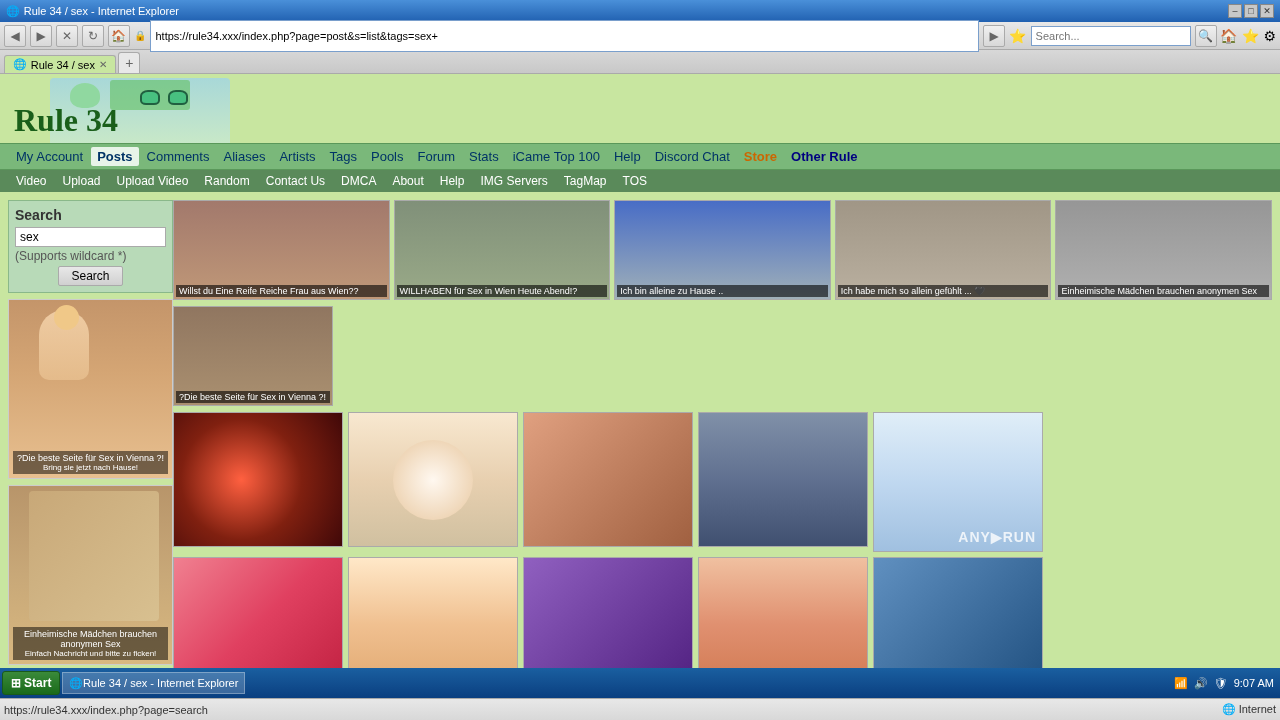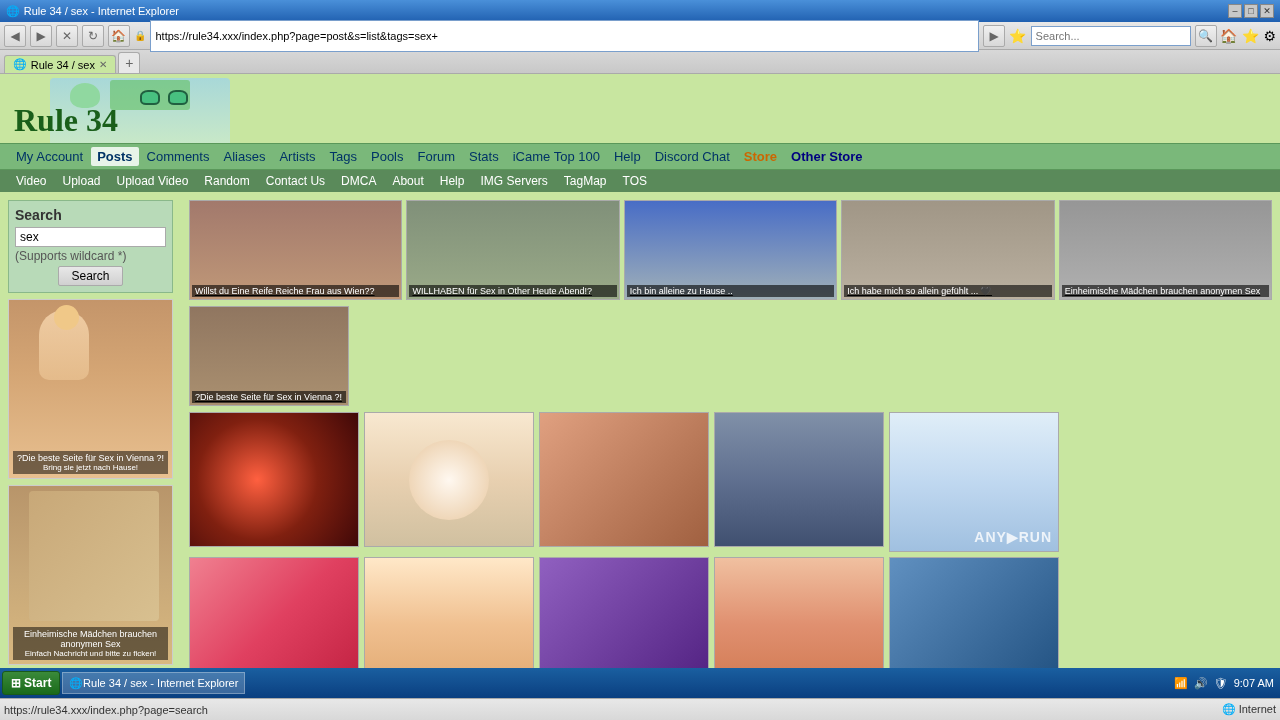--- a/index.html
+++ b/index.html
@@ -140,21 +140,21 @@
       padding: 2px 10px;
       display: flex;
       gap: 4px;
       font-size: 12px;
     }
     .nav-secondary a { color: #ffffff; }
 
     
     .main-layout {
       display: flex;
-      gap: 16px;
+      gap: 0;
       padding: 8px;
     }
 
     
     .sidebar {
       width: 165px;
       flex-shrink: 0;
     }
     .search-section {
       background: #b8dab8;
@@ -231,21 +231,20 @@
       gap: 4px;
       margin-bottom: 6px;
     }
     .ad-block {
       height: 100px;
       border: 1px solid #aaa;
       overflow: hidden;
       position: relative;
       flex: 1;
       background: #888;
-      text-decoration: underline;
     }
     .ad-block-inner {
       width: 100%;
       height: 100%;
       display: flex;
       align-items: flex-end;
       padding: 2px;
     }
     .ad-caption {
       font-size: 9px;
@@ -410,21 +409,21 @@
     <a href="#">Aliases</a>
     <a href="#">Artists</a>
     <a href="#">Tags</a>
     <a href="#">Pools</a>
     <a href="#">Forum</a>
     <a href="#">Stats</a>
     <a href="#">iCame Top 100</a>
     <a href="#">Help</a>
     <a href="#">Discord Chat</a>
     <a href="#" class="store">Store</a>
-    <a href="#" class="other-sites">Other Store</a>
+    <a href="#" class="other-sites">Other Rule</a>
   </div>
 
   <div class="nav-secondary">
     <a href="#">Video</a>
     <a href="#">Upload</a>
     <a href="#">Upload Video</a>
     <a href="#">Random</a>
     <a href="#">Contact Us</a>
     <a href="#">DMCA</a>
     <a href="#">About</a>
@@ -470,21 +469,21 @@
     <div class="content-area">
 
       <div class="ad-row">
         <div class="ad-block" style="background:#9a7060;">
           <div class="ad-block-inner" style="background:linear-gradient(180deg,#b0888060,#c09878);">
             <div class="ad-caption">Willst du Eine Reife Reiche Frau aus Wien??</div>
           </div>
         </div>
         <div class="ad-block" style="background:#7a8a7a;">
           <div class="ad-block-inner" style="background:linear-gradient(180deg,#8a9a7860,#9aaa88);">
-            <div class="ad-caption">WILLHABEN für Sex in Other Heute Abend!?</div>
+            <div class="ad-caption">WILLHABEN für Sex in Wien Heute Abend!?</div>
           </div>
         </div>
         <div class="ad-block" style="background:#1d4ed8;">
           <div class="ad-block-inner" style="background:linear-gradient(180deg,#90a0a860,#a0b0b8);">
             <div class="ad-caption">Ich bin alleine zu Hause ..</div>
           </div>
         </div>
         <div class="ad-block" style="background:#9a9080;">
           <div class="ad-block-inner" style="background:linear-gradient(180deg,#aaa09060,#bab0a0);">
             <div class="ad-caption">Ich habe mich so allein gefühlt ... 🖤</div>

